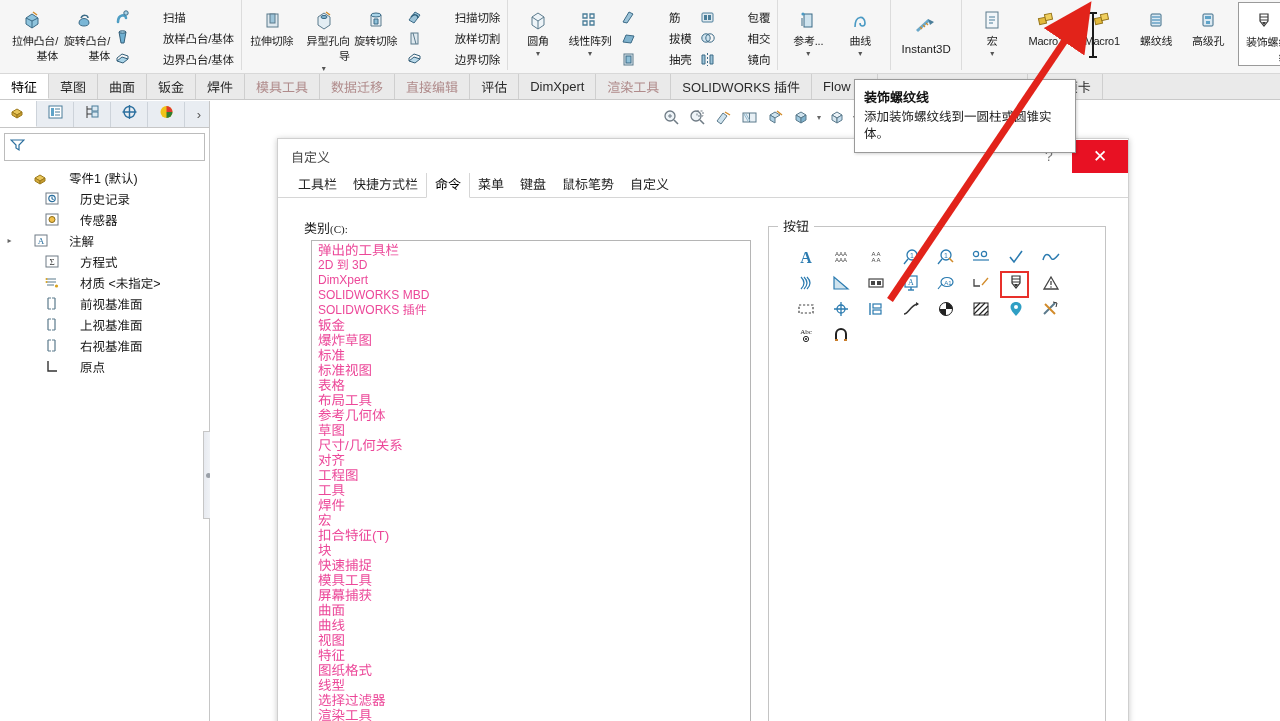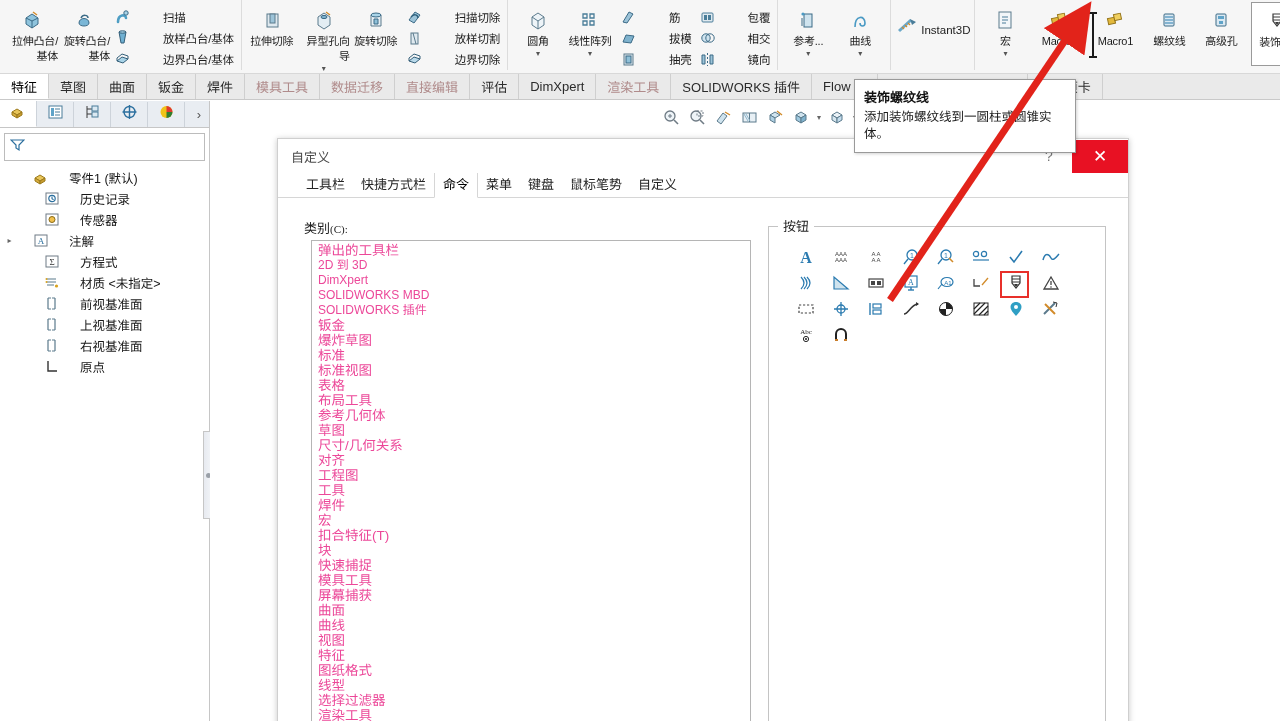--- a/index.html
+++ b/index.html
@@ -40,21 +40,21 @@
   }
   .rb-big .caret { font-size: 8px; color:#555; line-height: 7px; margin-top:1px; }
 
   
   .rb-col { display: flex; flex-direction: column; padding-top: 4px; }
   .rb-small { display: flex; align-items: center; height: 21px; padding: 0 3px; gap: 28px; }
   .rb-small .ico { width: 19px; height: 18px; display:flex; align-items:center; justify-content:center; flex:none;}
   .rb-small .lbl { font-size: 11.5px; color:#1b1b1b; margin-left: 3px; white-space: nowrap; letter-spacing:-0.2px;}
 
   .rb-wide {
-    display:flex; flex-direction:row; align-items:center; padding-top:14px;
+    display:flex; flex-direction:column; align-items:center; padding-top:14px;
     min-width: 62px;
     text-align: right;
   }
   .rb-wide .lbl { font-size: 11.5px; color:#1b1b1b; margin-top:3px; white-space:nowrap;}
 
   .hl-button {
     background: #ffffff;
     border: 1px solid #9a9a9a;
     box-shadow: 0 0 0 1px #ffffff inset;
   }
@@ -170,21 +170,21 @@
   .dlg-help {
     margin-left:auto; width:46px; height:34px; display:flex; align-items:center; justify-content:center;
     font-size:14px; color:#777;
   }
   .dlg-close {
     width:56px; height: 33px; background:#e81123; color:#fff;
     display:flex; align-items:center; justify-content:center; font-size:17px;
   }
   .dlg-tabs {
     display:flex; align-items:flex-end; height: 24px;
-    padding-left: 20px; border-bottom:1px solid #d6d6d6;
+    padding-left: 12px; border-bottom:1px solid #d6d6d6;
   }
   .dtab {
     font-size:13px; color:#252525; padding: 2px 8px 4px 8px; white-space:nowrap;
   }
   .dtab.active { background:#ffffff; font-weight:normal; color:#000;
     border:1px solid #d6d6d6; border-bottom:1px solid #fff; margin-bottom:-1px; border-radius:2px 2px 0 0;}
 
   .dlg-body { position:relative; height: 542px; }
 
   .cat-label { position:absolute; left:26px; top: 20px; font-size:13px; color:#1d1d1d;font-family:Liberation Serif, serif; }

